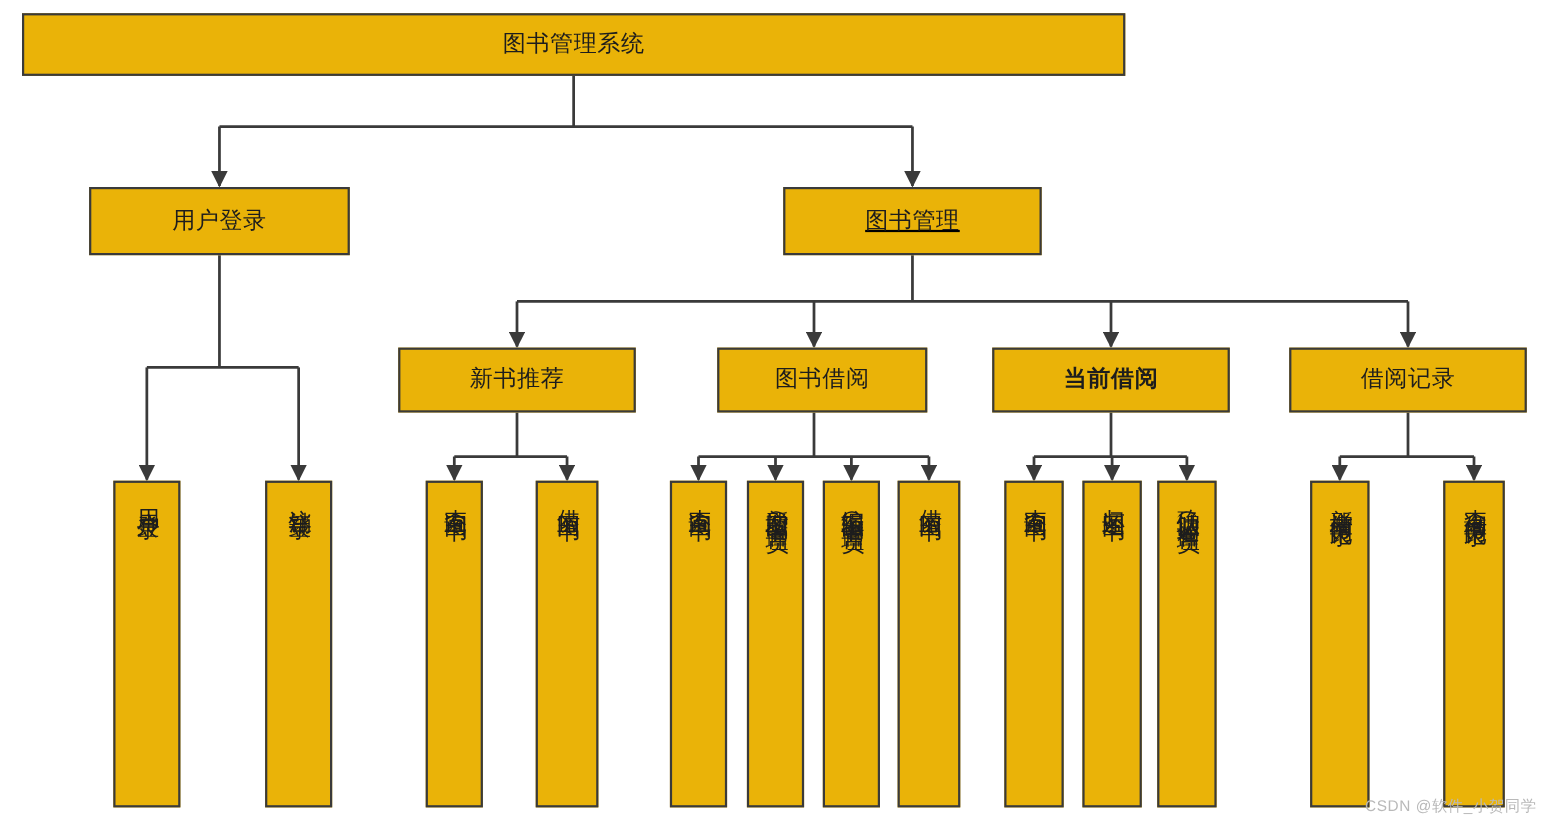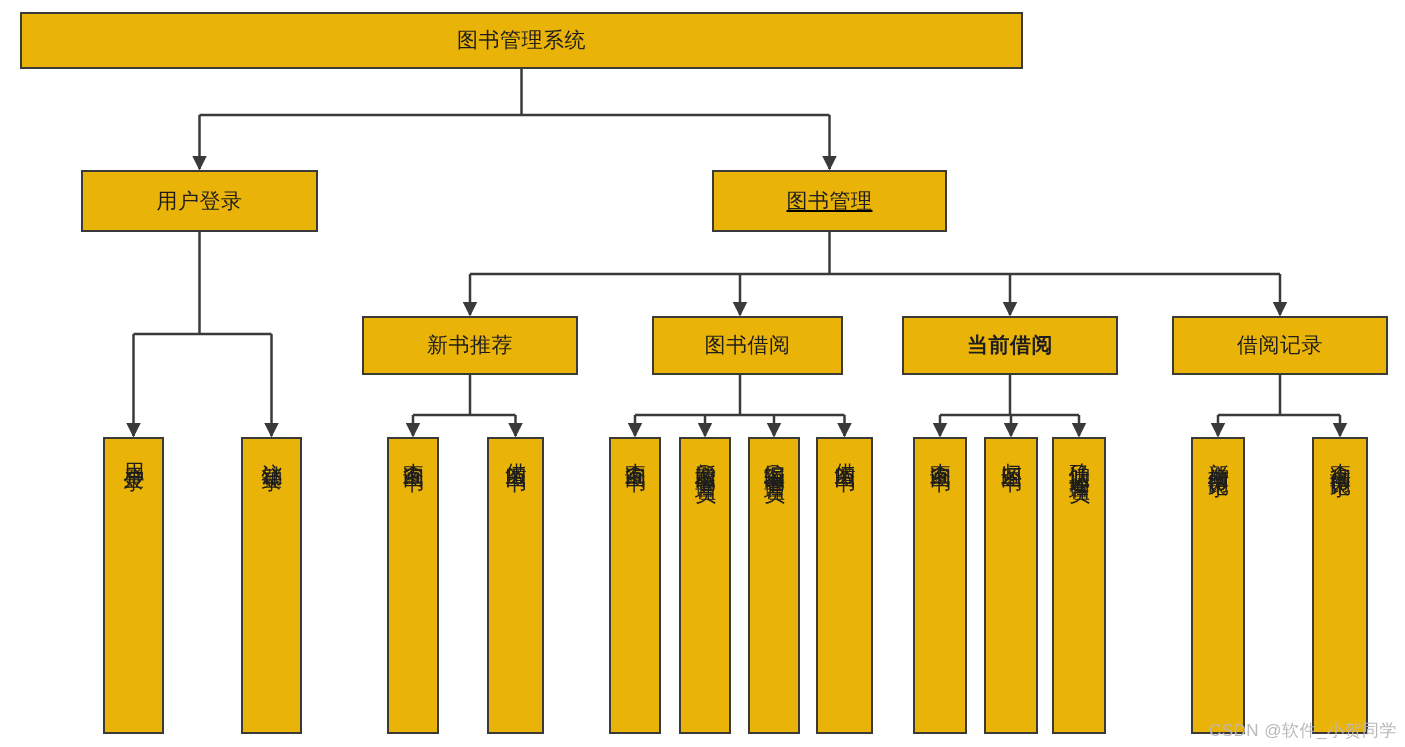--- a/index.html
+++ b/index.html
@@ -53,21 +53,21 @@
     writing-mode: vertical-rl;
     text-orientation: upright;
     font-size: 21px;
     letter-spacing: 3px;
     text-align: left;
   }
   #watermark {
     position: absolute;
     right: 8px;
     bottom: 5px;
-    font-size: 17px;
+    font-size: 14px;
     color: #b9b9b9;
     white-space: nowrap;
     letter-spacing: 0.5px;
   }
 </style>
 </head>
 <body>
 
 <div id="diagram-root">
 

